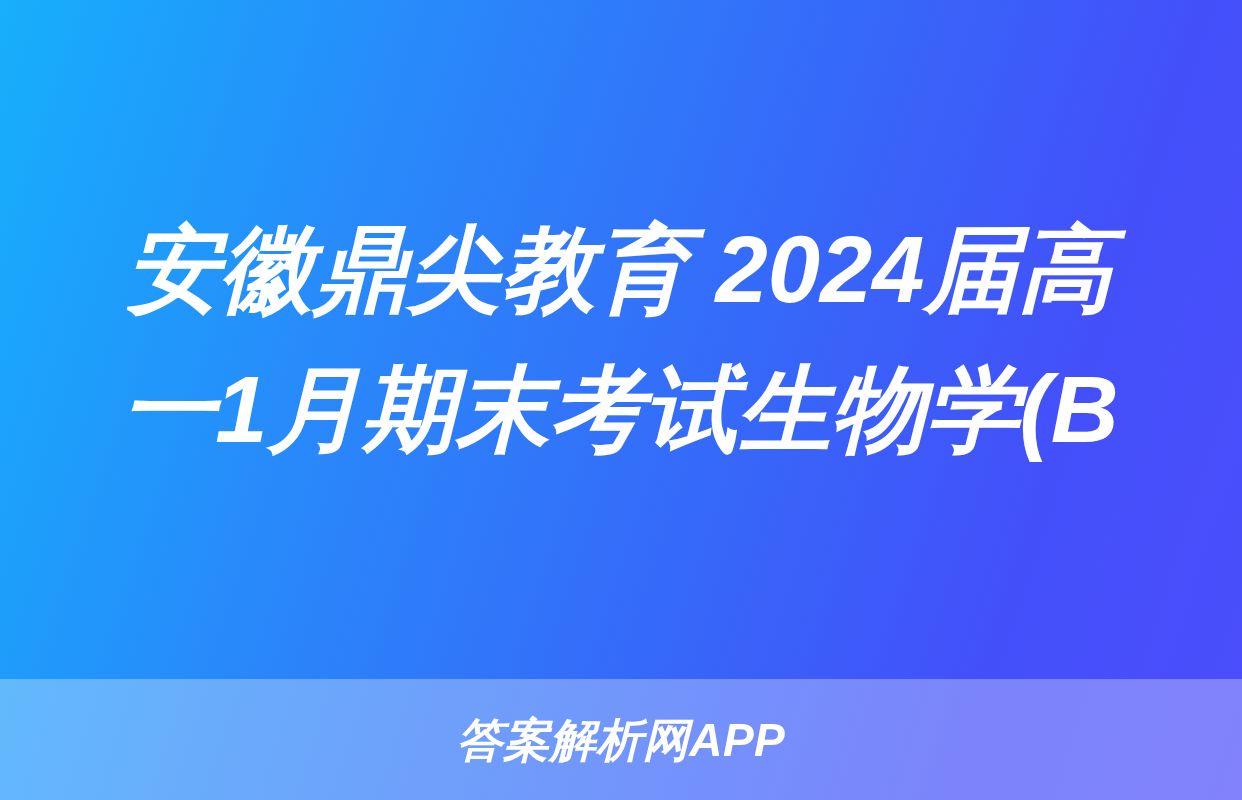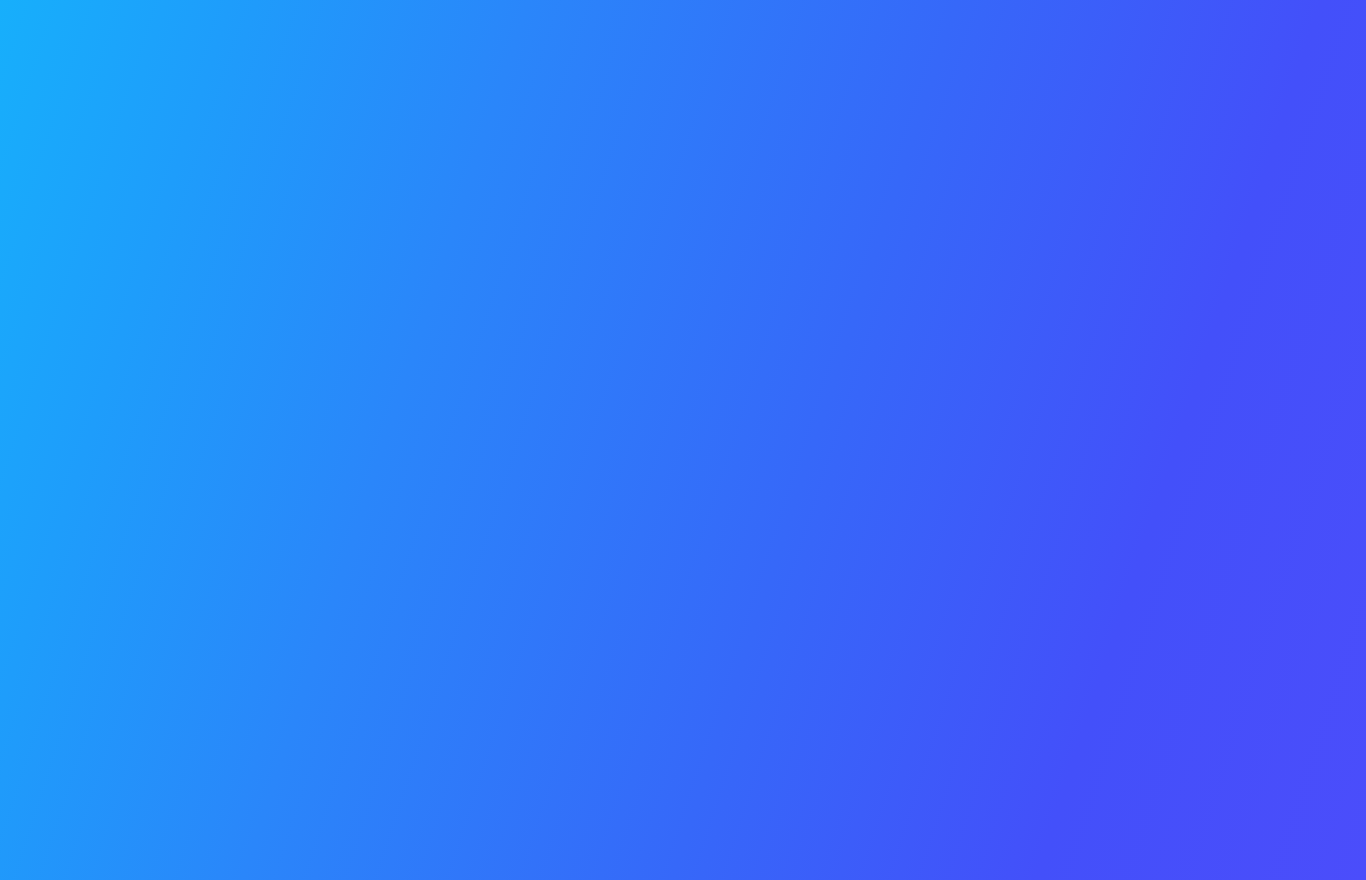--- a/index.html
+++ b/index.html
@@ -79,16 +79,21 @@
     white-space: nowrap;
     font-family: "Liberation Sans", "DejaVu Sans", sans-serif;
   }
 </style>
 </head>
 <body>
 
 <div id="card">
 
   <div id="title-block">
+    <div class="title-line l1">安徽鼎尖教育 2024届高</div>
+    <div class="title-line l2">一1月期末考试生物学(B</div>
   </div>
 
+  <div id="footer-band">
+    <div id="watermark">答案解析网APP</div>
+  </div>
 
 </div>
 
 </body></html>

